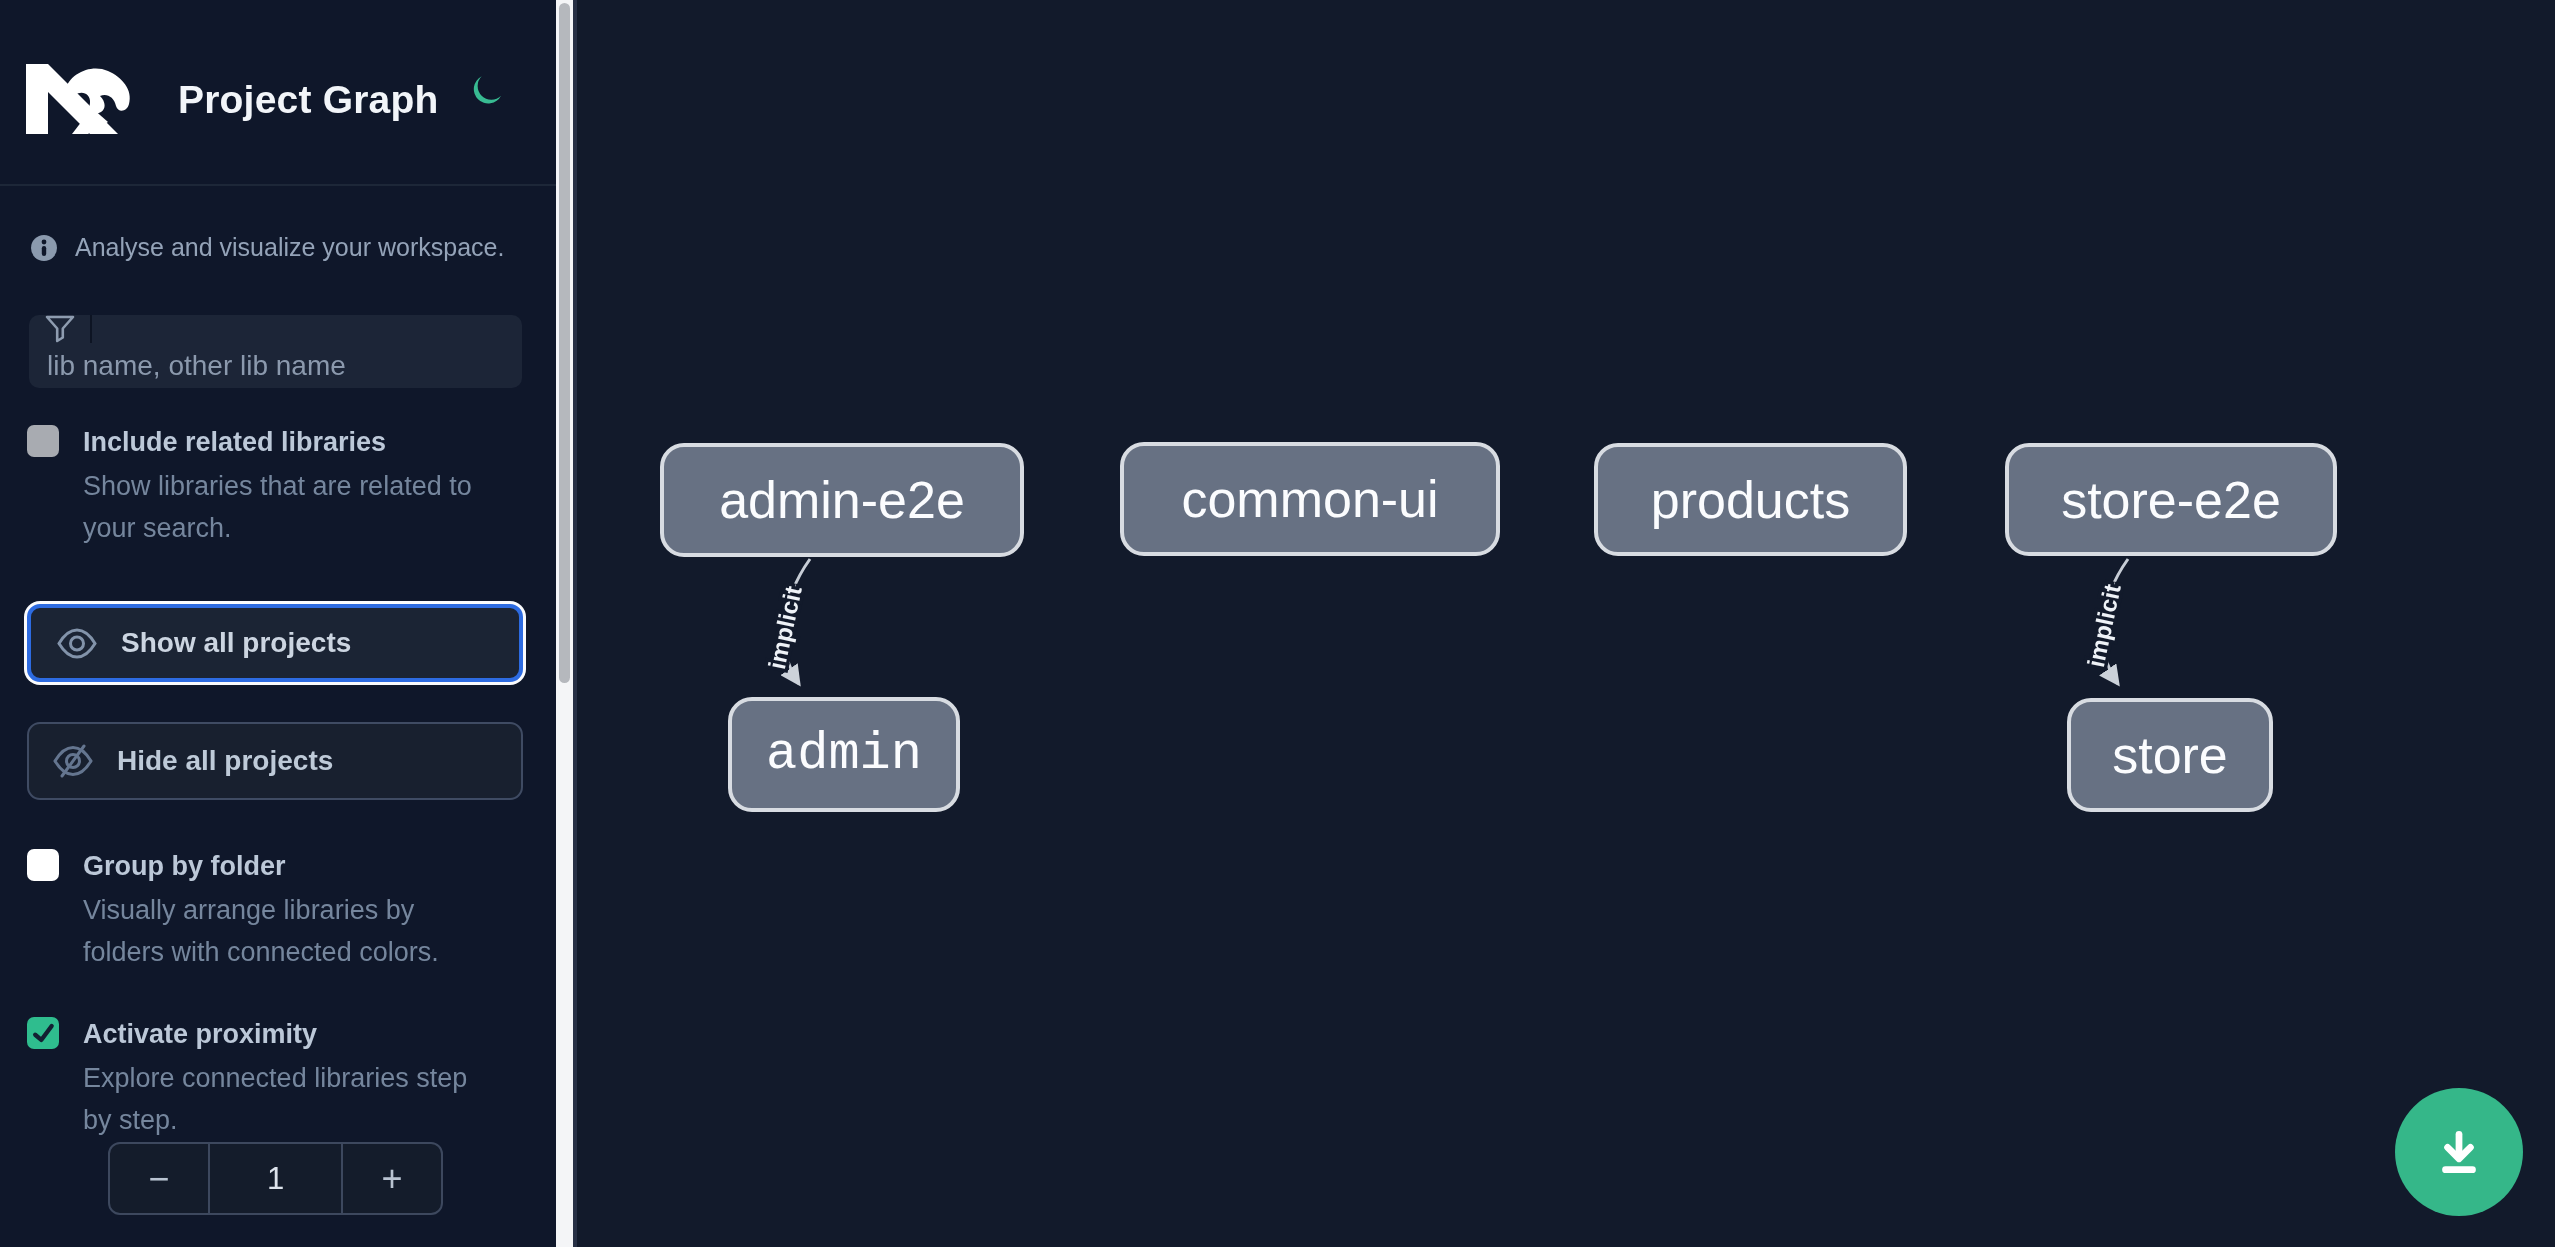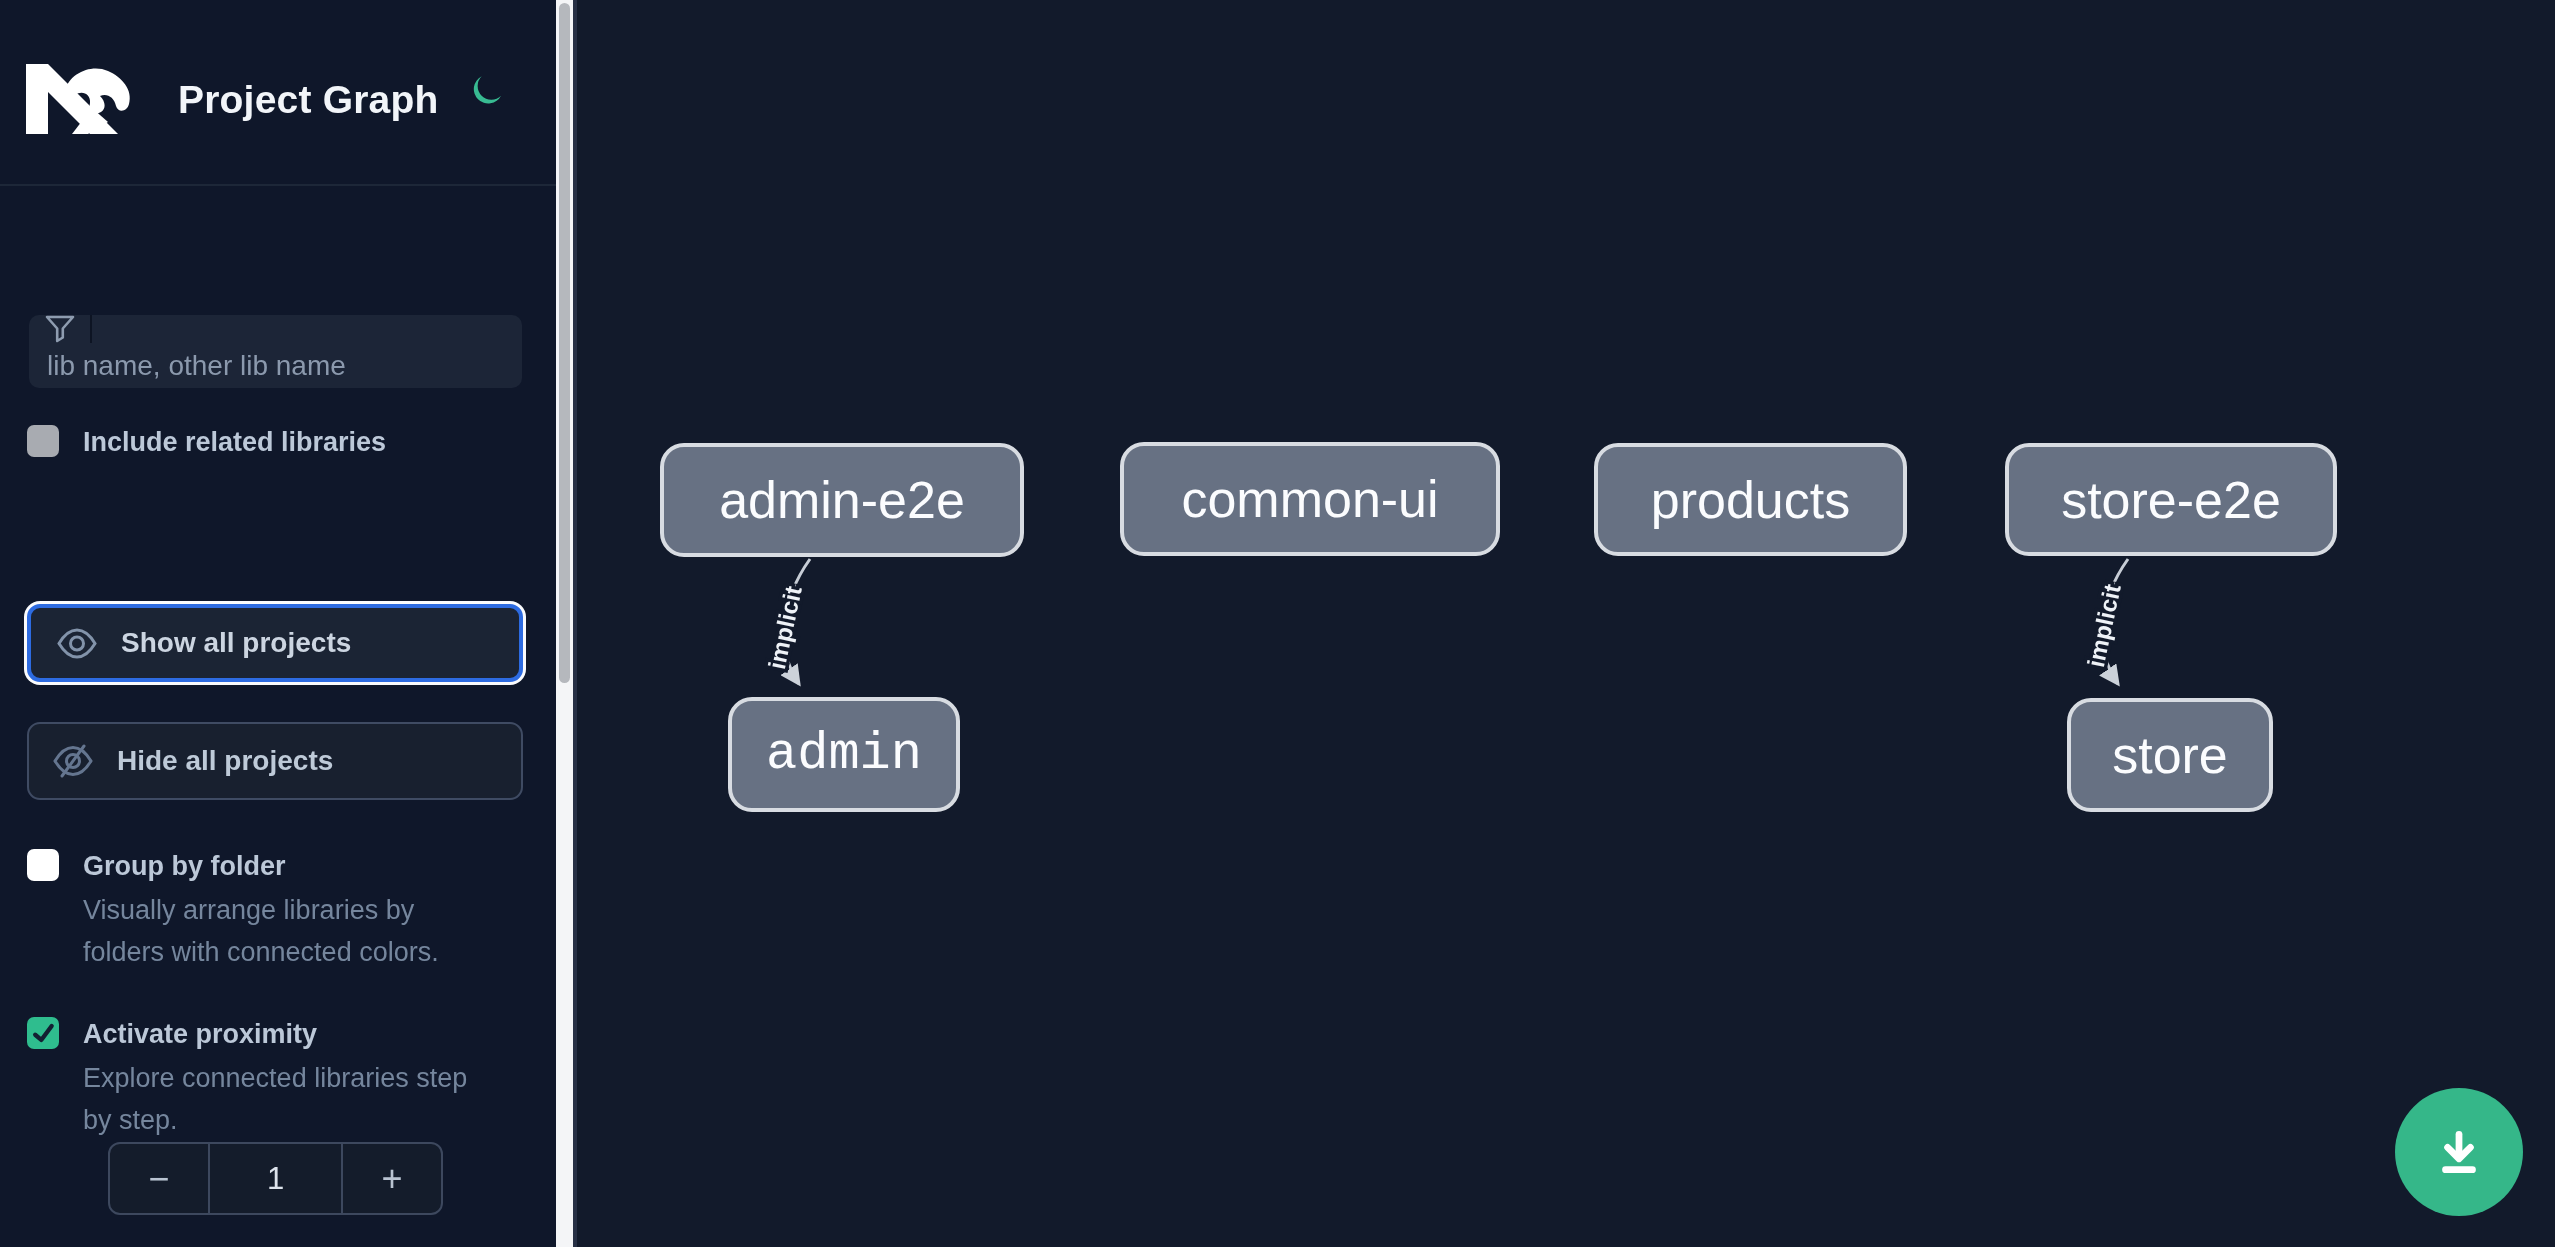--- a/index.html
+++ b/index.html
@@ -103,33 +103,43 @@
     <h1 class="app-title">Project Graph</h1>
 
     <button class="theme-btn" title="">
       <svg width="36" height="36" viewBox="0 0 34 34">
         <path d="M31.2 21.4 A13.6 13.6 0 1 1 12.9 3.1 A10.8 10.8 0 0 0 31.2 21.4 Z" fill="#38bb92"></path>
       </svg>
     </button>
 
     <div class="hdr-divider"></div>
 
+    <div class="tagline-row">
+      <svg width="28" height="28" viewBox="0 0 28 28">
+        <circle cx="14" cy="14" r="13" fill="#8b9aae"></circle>
+        <circle cx="14" cy="8" r="2.4" fill="#0f172a"></circle>
+        <rect x="11.8" y="12" width="4.4" height="10" rx="2.2" fill="#0f172a"></rect>
+      </svg>
+      <span class="txt">Analyse and visualize your workspace.</span>
+    </div>
 
     <div class="search">
       <span class="funnel-cell">
         <svg width="30" height="28" viewBox="0 0 30 28" fill="none" stroke="#8e9cb0" stroke-width="2.6" stroke-linejoin="round" stroke-linecap="round">
           <path d="M2 2 H28 L17.8 13.5 V22.5 L12.2 26 V13.5 Z"></path>
         </svg>
       </span>
       <input type="text" value="" placeholder="lib name, other lib name" style="">
     </div>
 
     <div class="opt opt-1">
       <span class="box gray" role="checkbox" aria-checked="false"></span>
       <span class="lbl">Include related libraries</span>
+      <span class="dsc">Show libraries that are related to
+your search.</span>
     </div>
 
     <button class="side-btn btn-show">
       <svg width="40" height="31" viewBox="0 0 40 30" fill="none" stroke="#8293aa" stroke-width="3">
         <path d="M2 15 C 8 5 14 1.5 20 1.5 C 26 1.5 32 5 38 15 C 32 25 26 28.5 20 28.5 C 14 28.5 8 25 2 15 Z"></path>
         <circle cx="20" cy="15" r="6.5"></circle>
       </svg>
       <span class="blab">Show all projects</span>
     </button>
 

